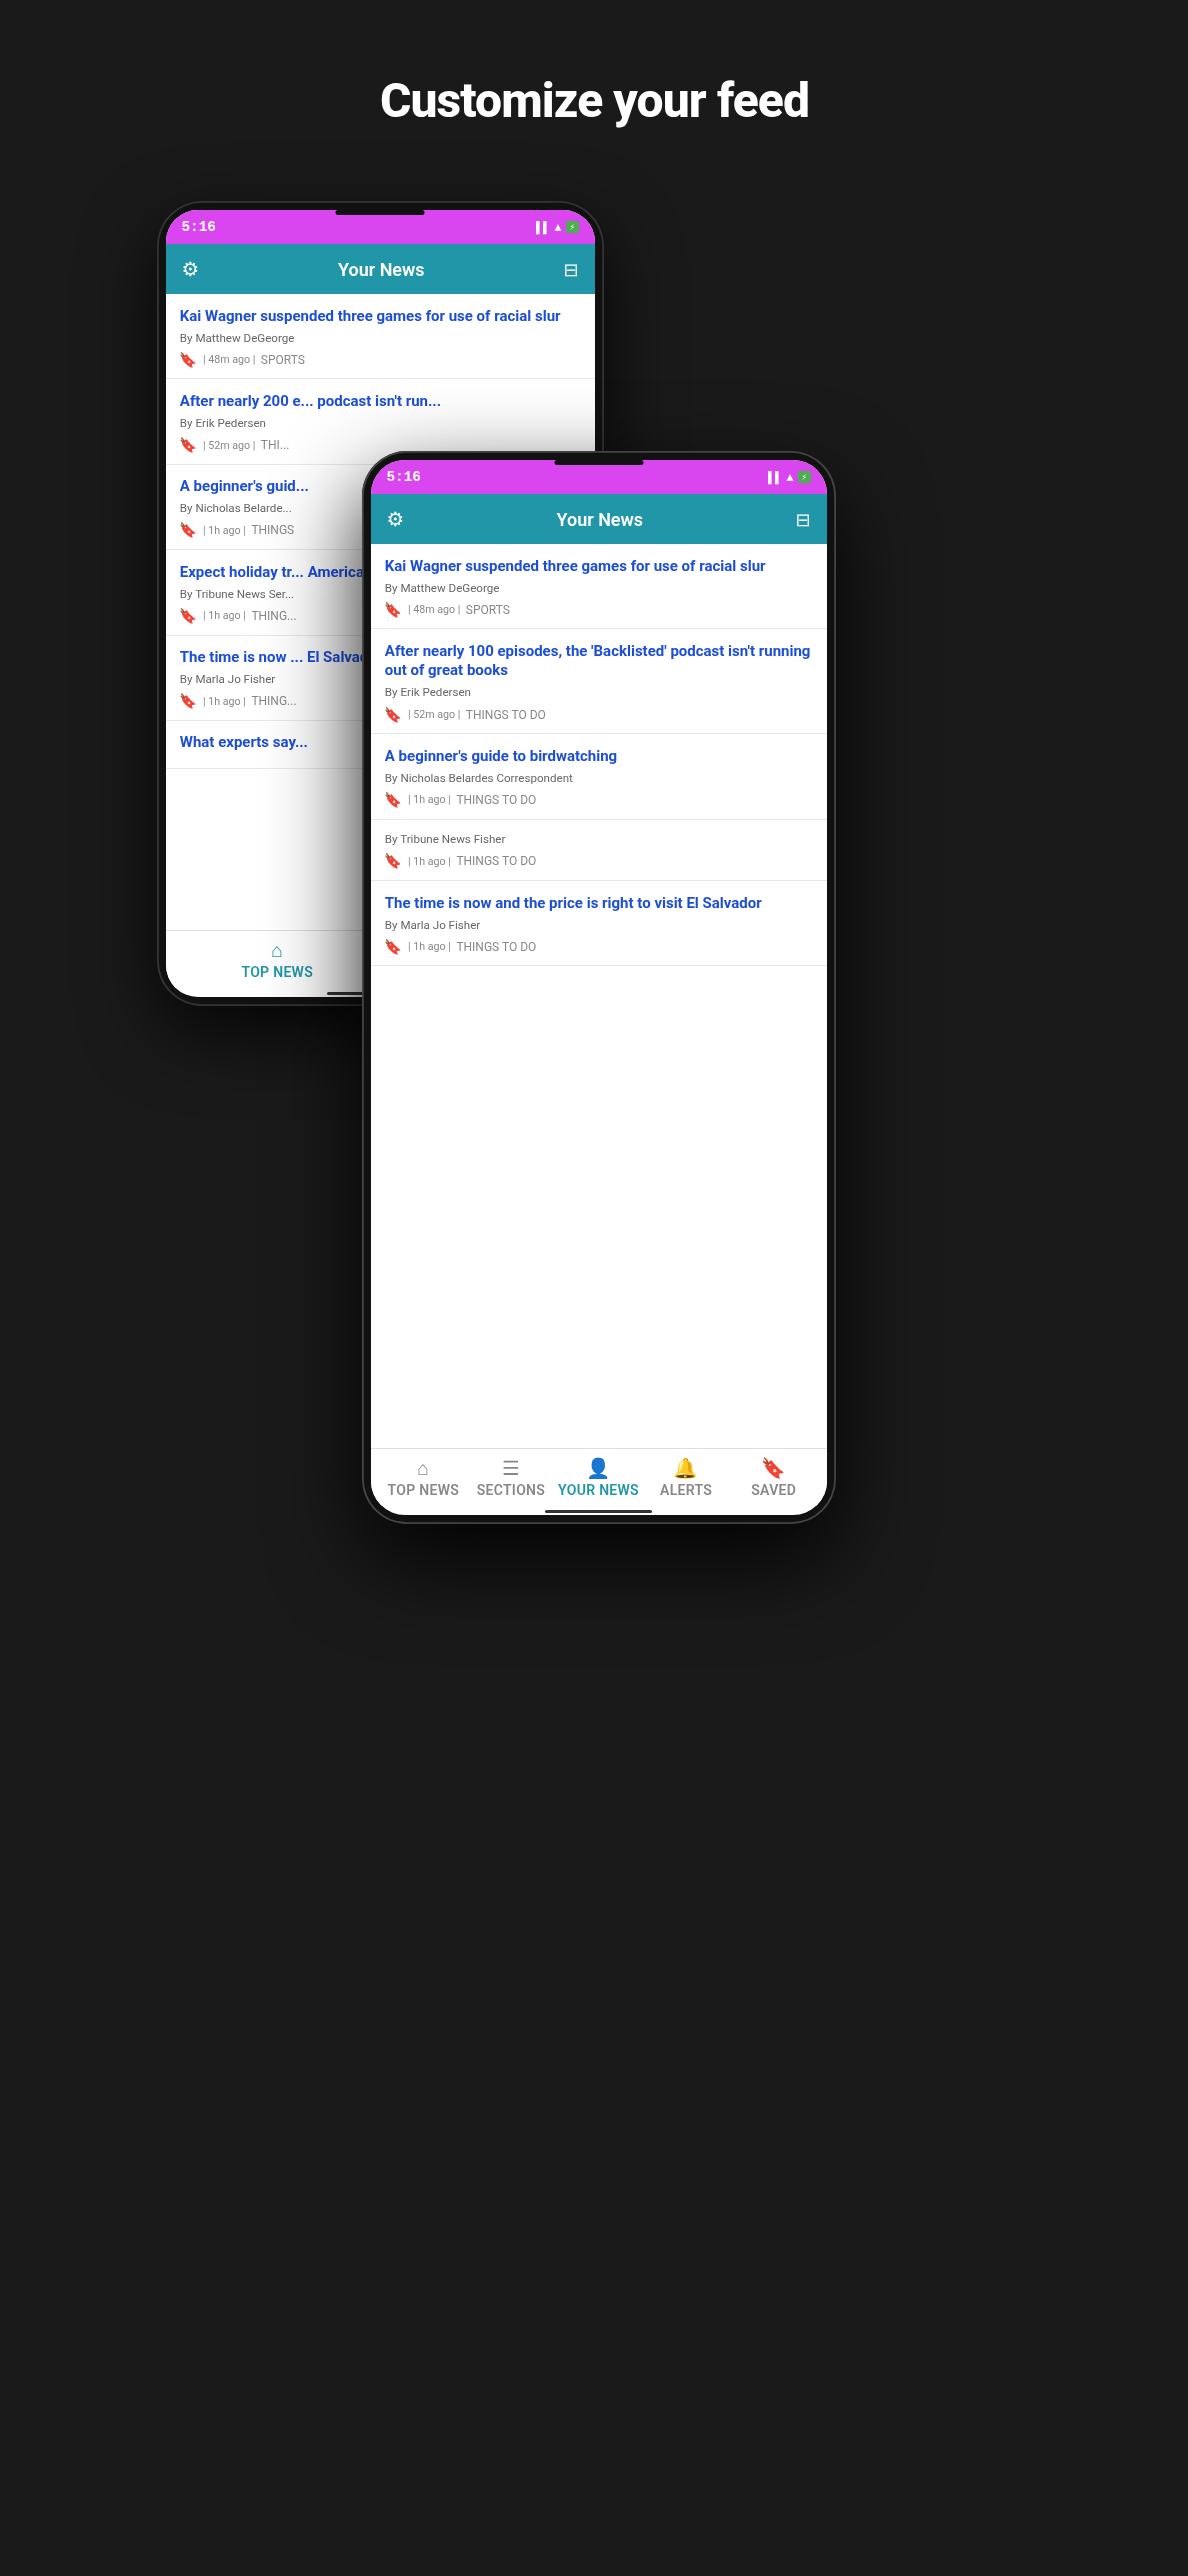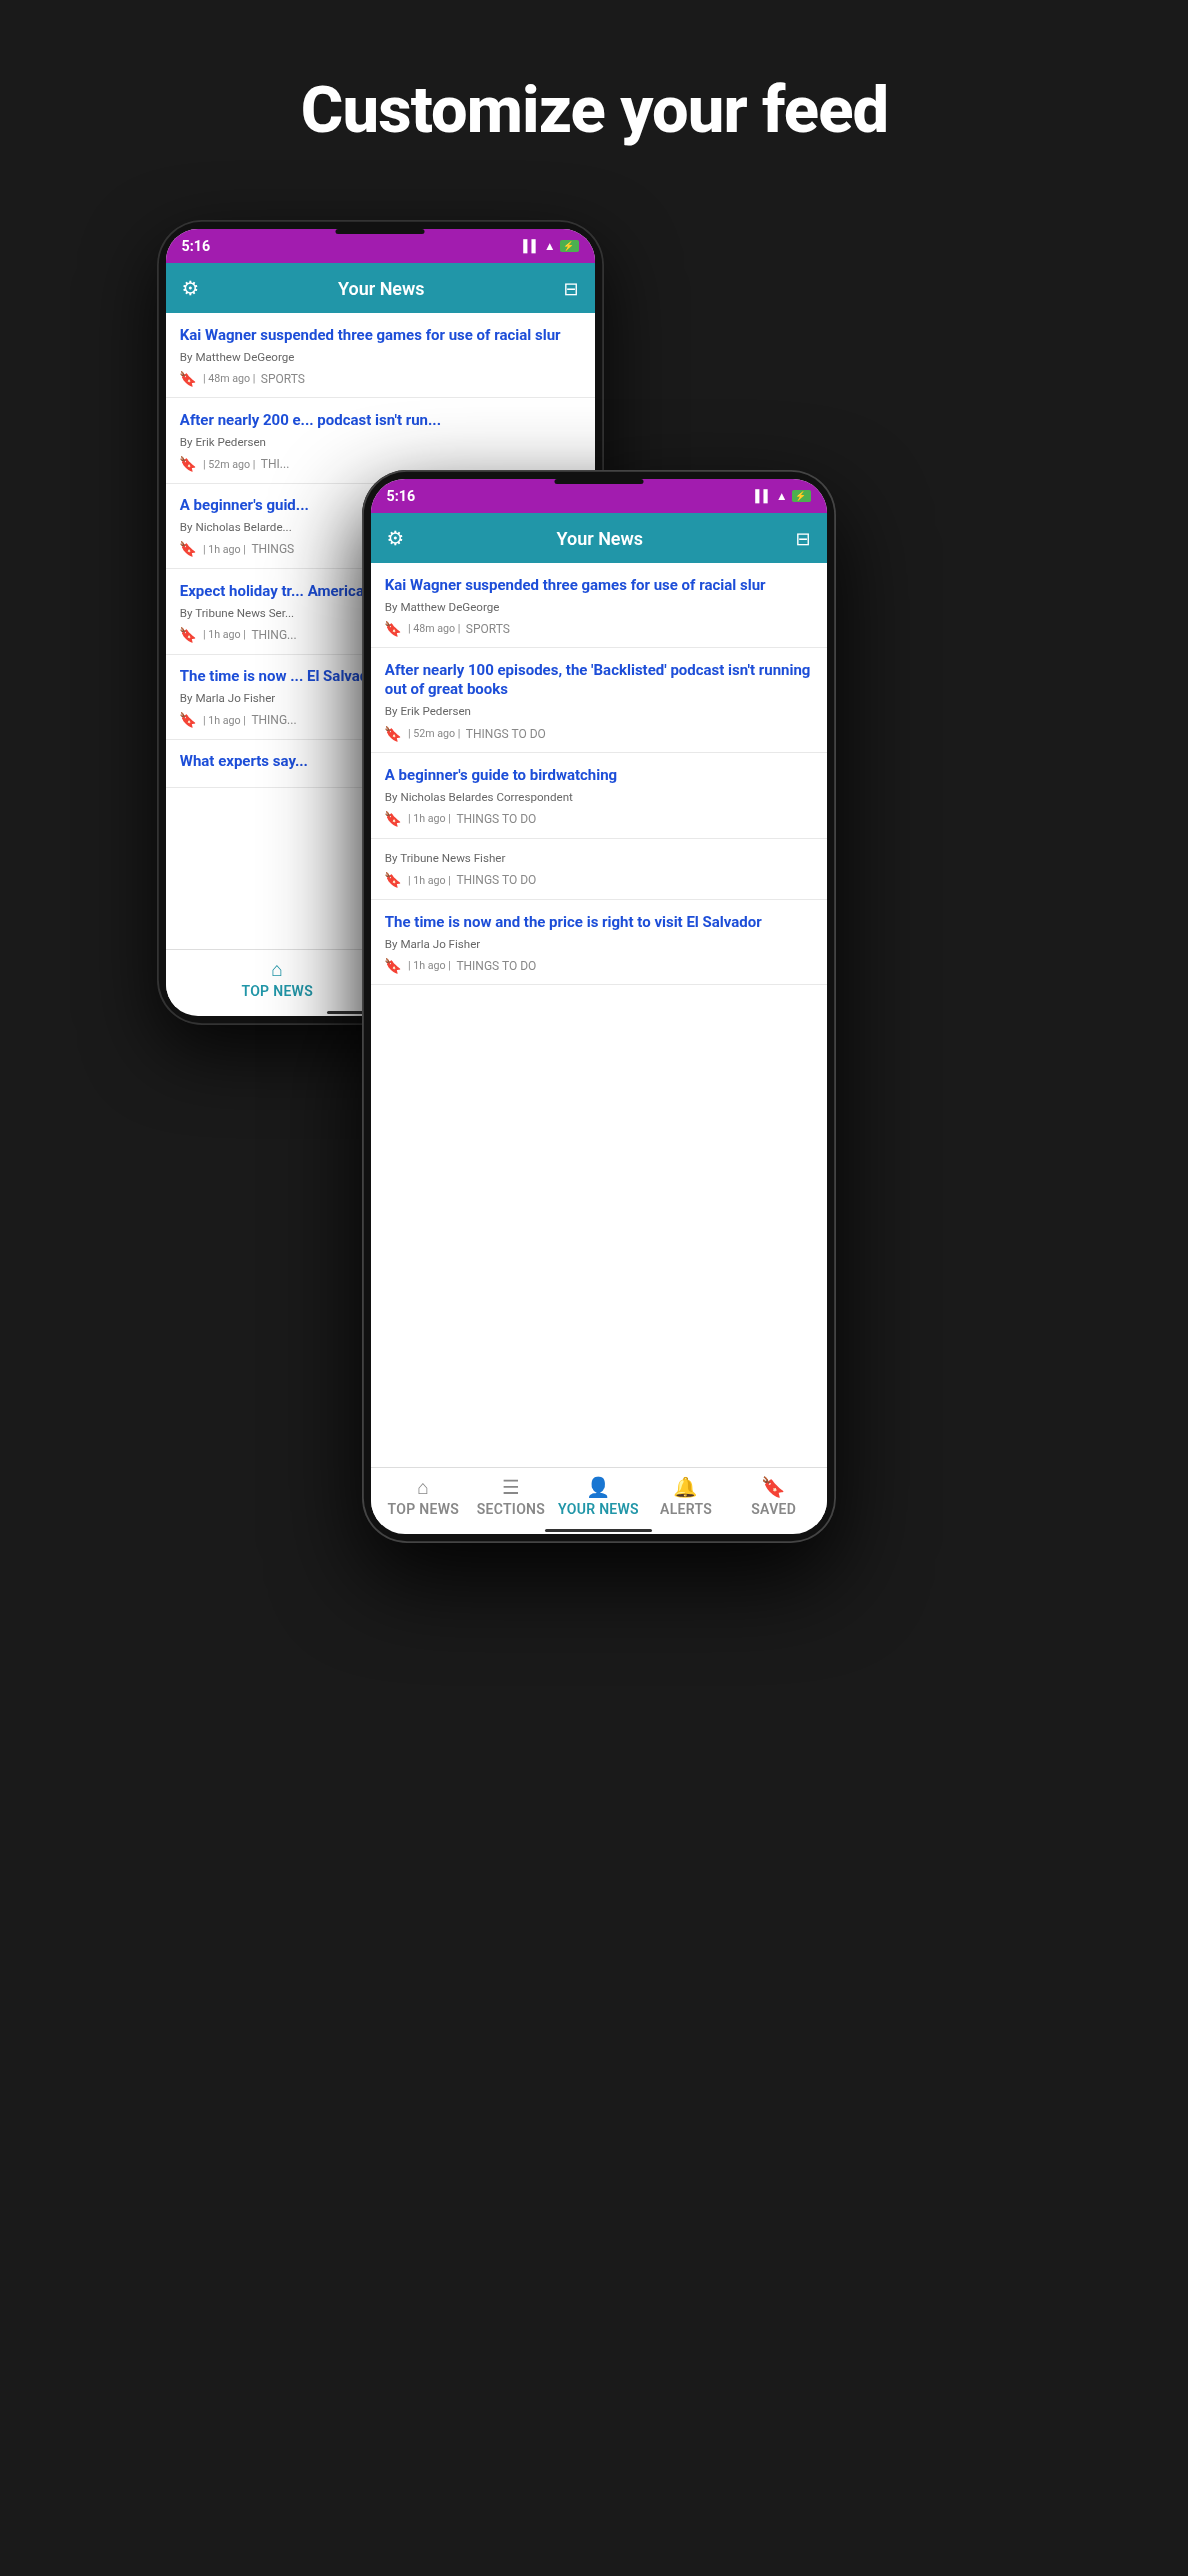--- a/index.html
+++ b/index.html
@@ -9,21 +9,21 @@
       min-height: 2576px;
       background: #1a1a1a;
       font-family: -apple-system, BlinkMacSystemFont, 'Segoe UI', Roboto, sans-serif;
       display: flex;
       flex-direction: column;
       align-items: center;
     }
 
     .page-title {
       color: #ffffff;
-      font-size: 65px;
+      font-size: 48px;
       font-weight: 800;
       text-align: center;
       margin-top: 72px;
       margin-bottom: 54px;
       letter-spacing: -0.9px;
     }
 
     .phones-container {
       position: relative;
       width: 984px;
@@ -63,26 +63,27 @@
       left: 10.7px;
       right: 10.7px;
       bottom: 10.7px;
       border-radius: 36px;
       overflow: hidden;
       background: #fff;
     }
 
     
     .status-bar {
-      background: #a21caf;
+      background: #d946ef;
       height: 34px;
       display: flex;
       align-items: center;
       justify-content: space-between;
       padding: 0 16px;
+      font-family: Liberation Mono, monospace;
     }
 
     .status-time {
       color: white;
       font-size: 14.3px;
       font-weight: 700;
     }
 
     .status-icons {
       display: flex;

